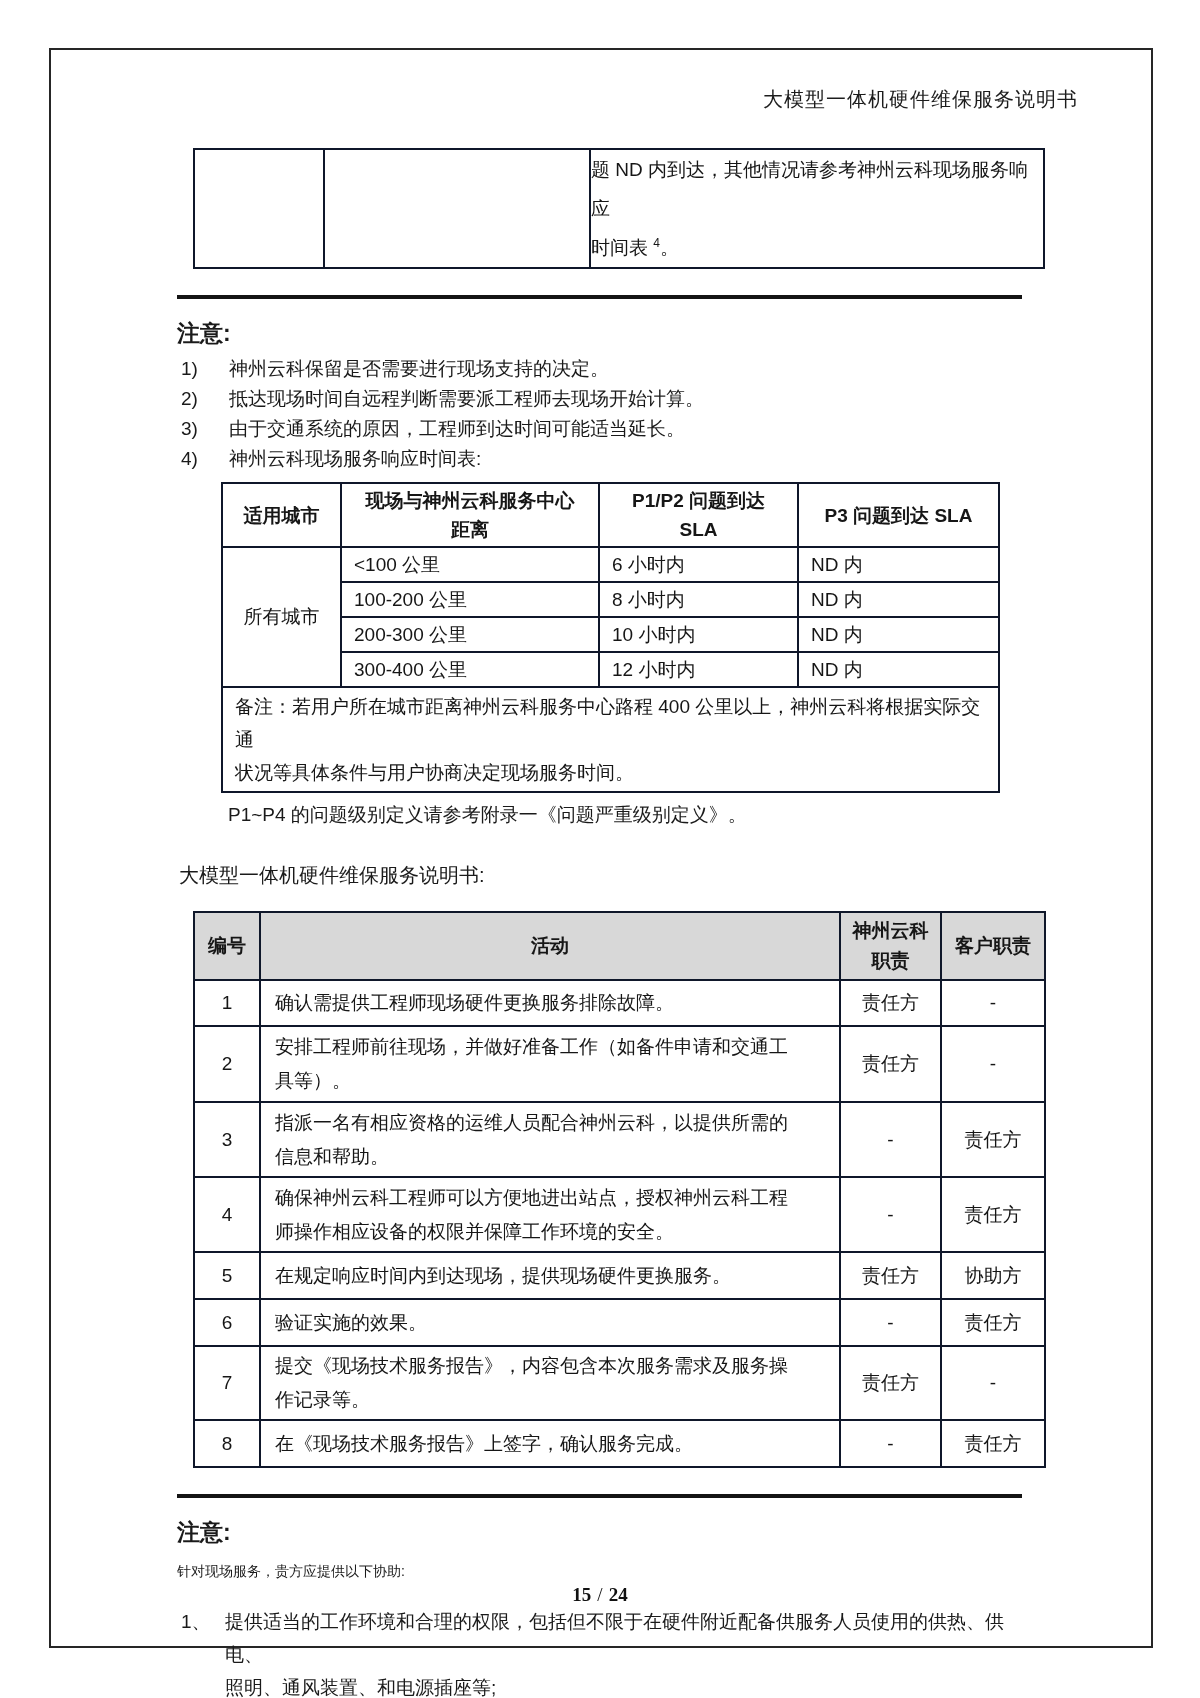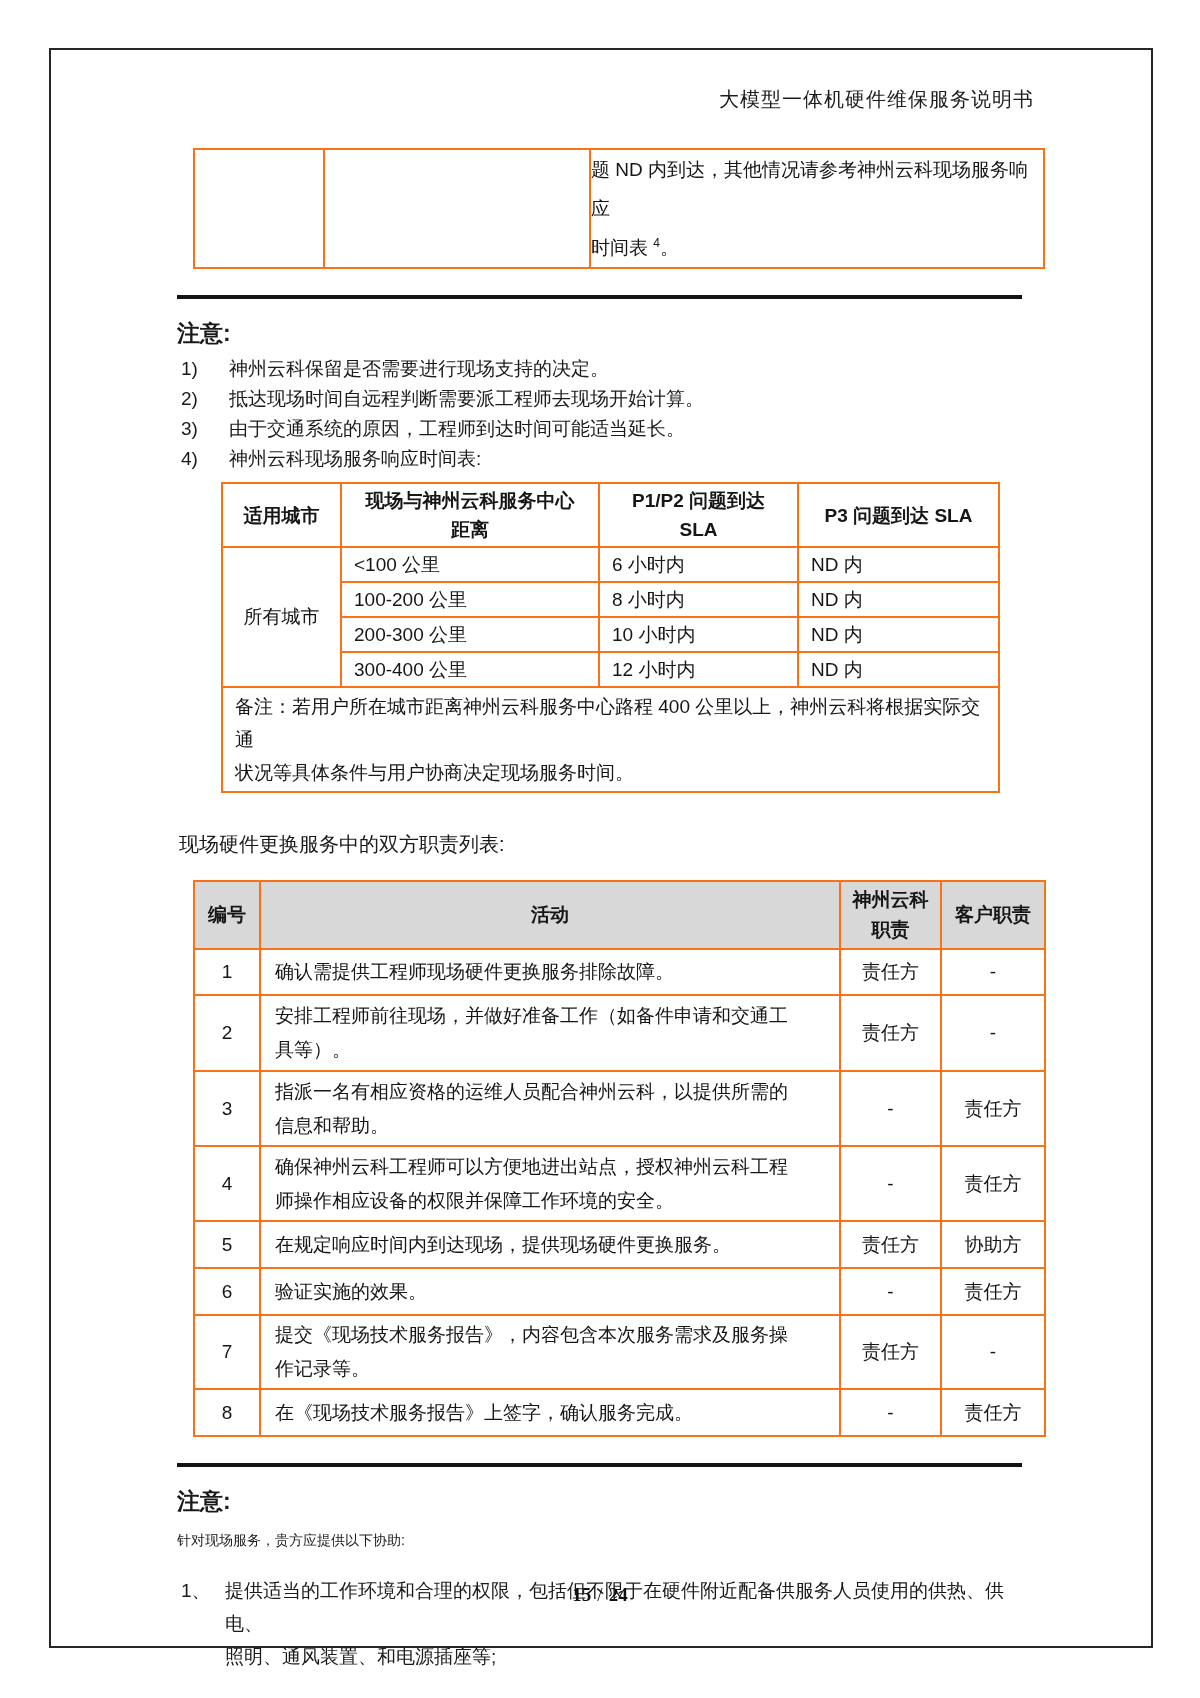--- a/index.html
+++ b/index.html
@@ -13,28 +13,28 @@
   }
   .frame{
     position:absolute;left:49px;top:48px;
     width:1100px;height:1596px;
     border:2px solid #262626;
     background:#ffffff;
   }
   
   .doc-header{
     margin-top:36px;height:24px;
-    text-align:right;padding-right:117px;
+    text-align:right;padding-right:73px;
     font-family:"Liberation Serif","DejaVu Serif",serif;
     font-size:20px;letter-spacing:1px;color:#1c1c1c;
   }
   
   table.doc-table{border-collapse:collapse;table-layout:fixed;}
   table.doc-table td,table.doc-table th{
-    border:2px solid #f97316;
+    border:2px solid #0f172a;
     font-size:19px;color:#161616;
     vertical-align:middle;
     padding:0;
     overflow:hidden;
   }
   .preline{white-space:pre-line;}
   
   .frag-table{margin-left:142px;margin-top:38px;width:844px;}
   .frag-table td{height:74px;}
   .frag-cell3{
@@ -163,22 +163,23 @@
           <td class="c-left">12 小时内</td>
           <td class="c-left">ND 内</td>
         </tr>
         <tr>
           <td colspan="4" class="note-cell preline">备注：若用户所在城市距离神州云科服务中心路程 400 公里以上，神州云科将根据实际交通
 状况等具体条件与用户协商决定现场服务时间。</td>
         </tr>
       </tbody>
     </table>
 
-
-    <div class="resp-title">现场硬件更换服务中的双方职责列表:</div>
+    <div class="p1p4-note">P1~P4 的问题级别定义请参考附录一《问题严重级别定义》。</div>
+
+    <div class="resp-title">大模型一体机硬件维保服务说明书:</div>
 
     <table class="doc-table resp-table">
       <tbody>
         <tr class="hrow">
           <td style="width:64px;">编号</td>
           <td style="width:578px;">活动</td>
           <td style="width:99px;" class="preline">神州云科
 职责</td>
           <td style="width:102px;">客户职责</td>
         </tr>

